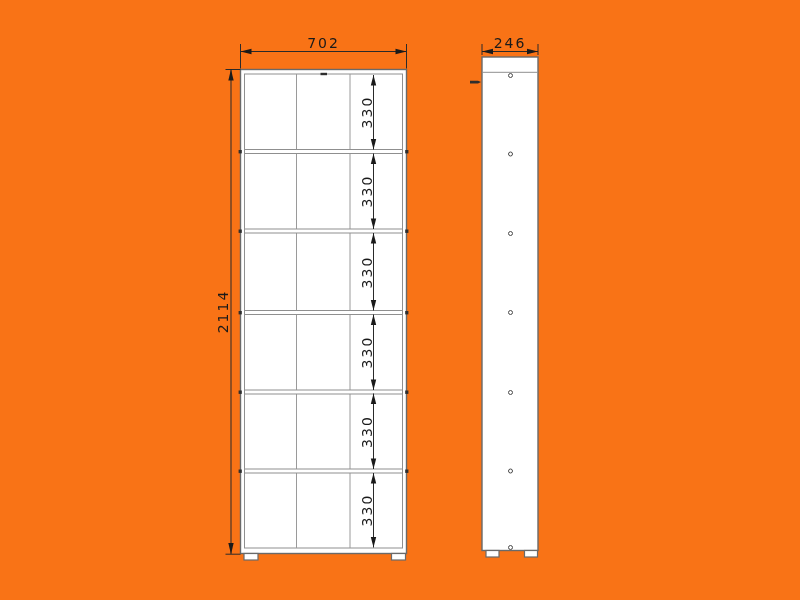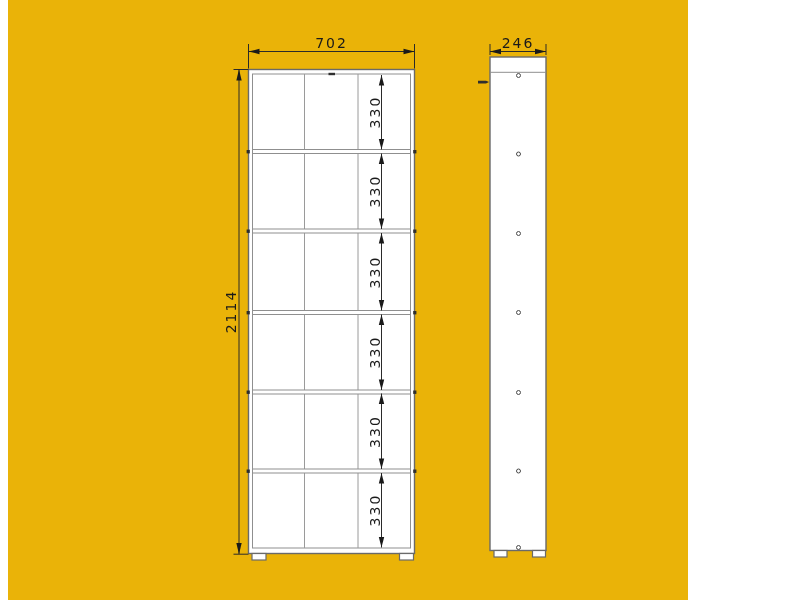--- a/index.html
+++ b/index.html
@@ -2,26 +2,25 @@
 <html><head>
 <meta charset="utf-8">
 <style>
   html, body {
     margin: 0;
     padding: 0;
     background: #ffffff;
   }
   .canvas {
     position: relative;
-    width: 680px;
+    width: 800px;
     height: 600px;
-    background: #eab308;
+    background: #f97316;
     overflow: hidden;
     font-family: "DejaVu Sans", sans-serif;
-    margin-left: 8px;
   }
   svg text {
     font-family: "DejaVu Sans", sans-serif;
     font-size: 14px;
     letter-spacing: 2px;
     fill: #1a1a1a;
   }
   .obj     { stroke: #6a6a6a; stroke-width: 1.4; fill: #ffffff; }
   .objthin { stroke: #8f8f8f; stroke-width: 1;   fill: none;    }
   .divider { stroke: #9a9a9a; stroke-width: 1; }

